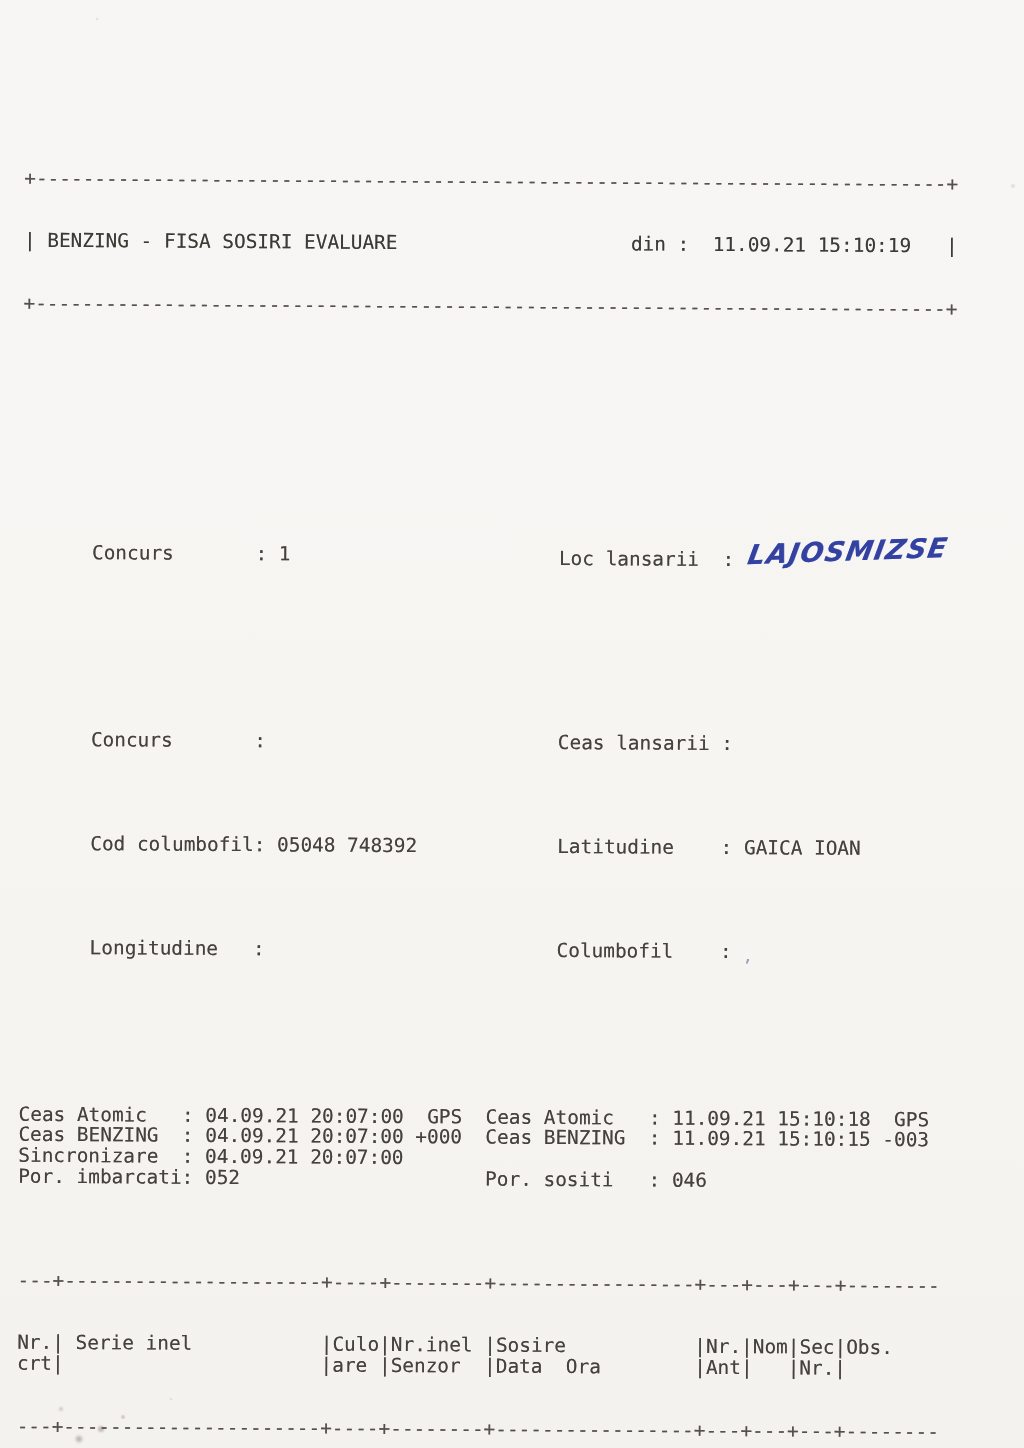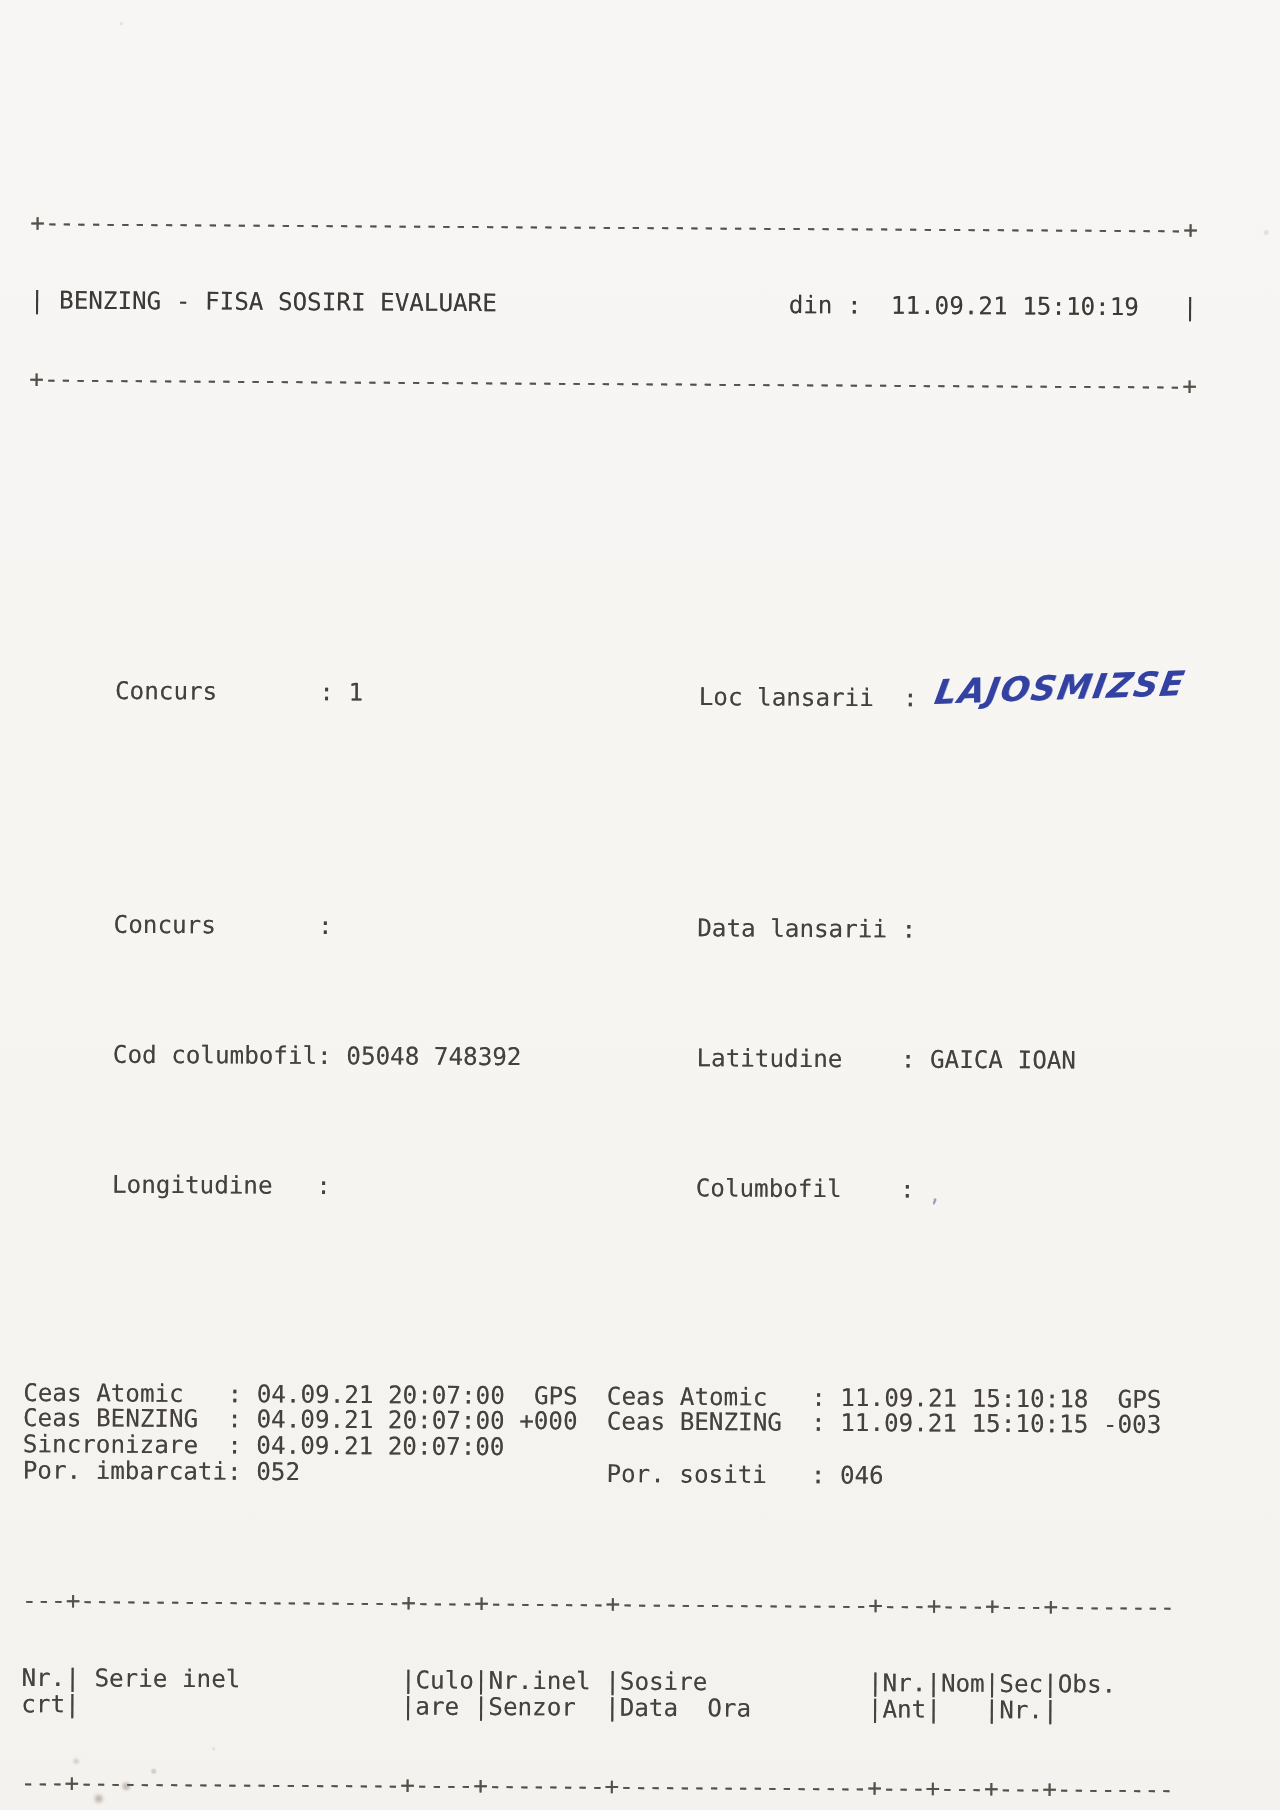--- a/index.html
+++ b/index.html
@@ -66,21 +66,21 @@
 
     
     <div class="line">
       <span class="half"><span class="lbl">Concurs</span>: <span>1</span></span><span><span class="lbl">Loc lansarii</span>: <span class="handwrite">LAJOSMIZSE</span></span>
     </div>
 
     <div class="blank"></div>
 
     
     <div class="line">
-      <span class="half"><span class="lbl">Concurs</span>: <span></span></span><span><span class="lbl">Data lansarii</span>: <span></span></span>
+      <span class="half"><span class="lbl">Concurs</span>: <span></span></span><span><span class="lbl">Ceas lansarii</span>: <span></span></span>
     </div>
 
     
     <div class="line">
       <span class="half"><span class="lbl">Cod columbofil</span>: <span>05048 748392</span></span><span><span class="lbl">Latitudine</span>: <span>GAICA IOAN</span></span>
     </div>
 
     
     <div class="line">
       <span class="half"><span class="lbl">Longitudine</span>: <span></span></span><span><span class="lbl">Columbofil</span>: <span></span><span class="penmark">,</span></span>

